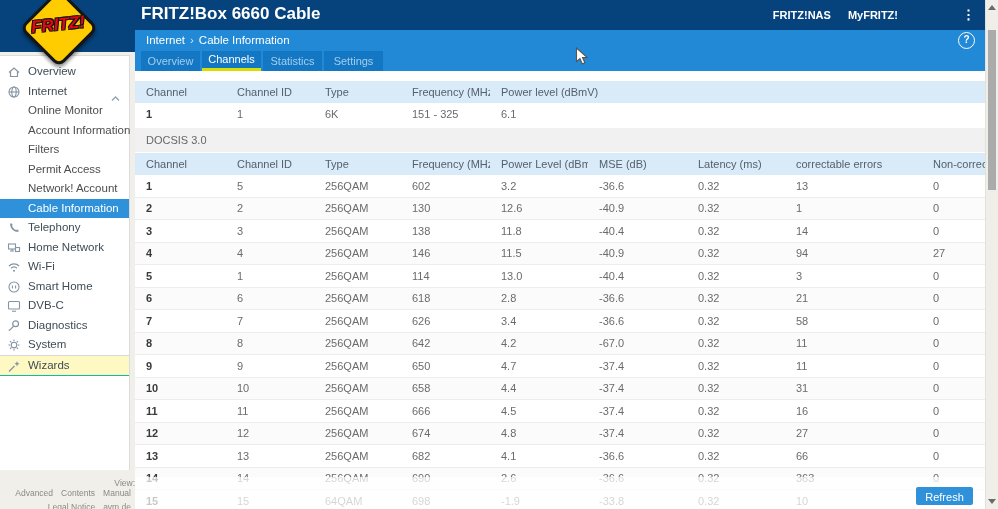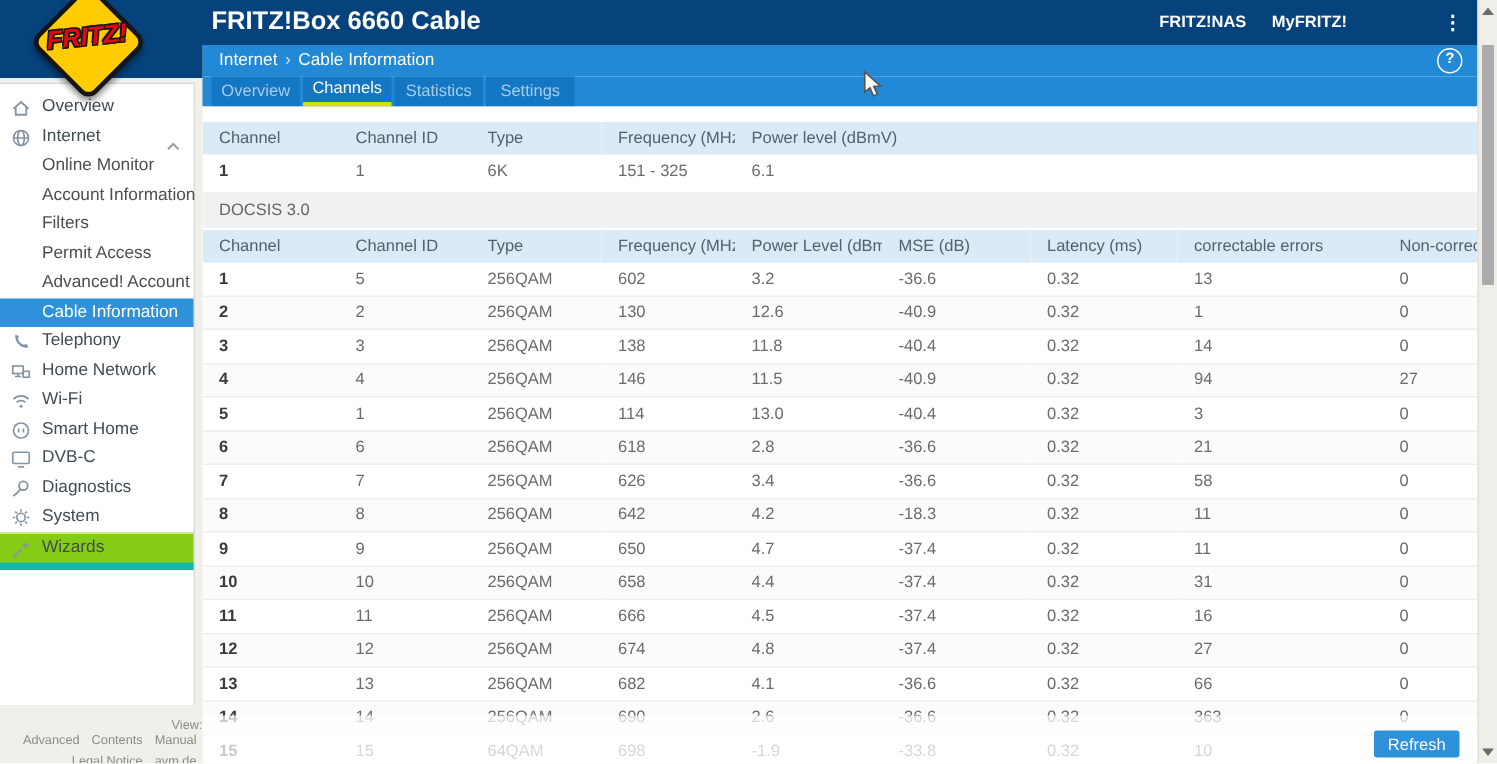--- a/index.html
+++ b/index.html
@@ -26,21 +26,21 @@
   .tab-bar{position:absolute;left:135px;top:51px;width:850px;height:20px;background:#2189d6;display:flex;padding-left:6px;box-sizing:border-box;z-index:1}
   .tab{width:59px;height:20px;margin-right:2px;background:#1377c4;border:none;color:#a5cdeb;font-size:11px;line-height:20px;text-align:center;box-sizing:border-box;font-family:inherit;padding:0;cursor:pointer}
   .tab.active{color:#fff;font-weight:normal;line-height:17px;border-bottom:3px solid #d8de00}
 
   
   .sidebar{position:absolute;left:0;top:55px;width:130px;height:415px;background:#fff;border:1px solid #dcdcdc;border-left:none;border-bottom:none;box-sizing:border-box;padding-top:6px;z-index:2}
   .sb-item{position:relative;height:19.5px;line-height:19.5px;font-size:11.5px;color:#3f4b55;padding-left:28px;cursor:pointer;white-space:nowrap}
   .sb-item .sb-icon{position:absolute;left:7px;top:3px;width:14px;height:14px}
   .sb-item.lvl2{color:#4d4d4d}
   .sb-item.selected{background:#2e91da;color:#fff}
-  .sb-item.bottom{background:#84cc16;border-top:1px solid #d8d8d8;border-bottom:5px solid #14b8a6}
+  .sb-item.bottom{background:#fef9c3;border-top:1px solid #d8d8d8;border-bottom:1px solid #14b8a6}
   .sb-chev{position:absolute;right:9px;top:7px}
 
   
   .main{position:absolute;left:135px;top:71px;width:850px;height:438px;background:#fff;overflow:hidden;z-index:1}
   table{border-collapse:collapse;table-layout:fixed;width:969px;font-size:11px}
   th{background:#d9eaf8;color:#54616c;font-weight:normal;text-align:left;padding:0 0 0 11px;height:22px;white-space:nowrap;overflow:hidden}
   td{color:#6b6b6b;padding:0 0 0 11px;height:21.5px;border-top:1px solid #ededed;white-space:nowrap;overflow:hidden}
   tbody tr:first-child td{border-top:none}
   td:first-child{font-weight:bold;color:#3a3a3a}
   tbody tr:nth-child(even) td{background:#fbfbfb}
@@ -107,21 +107,21 @@
             <circle cx="7" cy="7" r="5"></circle>
             <ellipse cx="7" cy="7" rx="2.2" ry="5"></ellipse>
             <path d="M2 7 H12"></path>
           </svg></span><span>Internet</span><span class="sb-chev"><svg width="9" height="6" viewBox="0 0 9 6" fill="none" stroke="#93a0ab" stroke-width="1.3">
             <polyline points="1,4.5 4.5,1 8,4.5"></polyline>
           </svg></span></div>
       <div class="sb-item lvl2"><span>Online Monitor</span></div>
       <div class="sb-item lvl2"><span>Account Information</span></div>
       <div class="sb-item lvl2"><span>Filters</span></div>
       <div class="sb-item lvl2"><span>Permit Access</span></div>
-      <div class="sb-item lvl2"><span>Advanced! Account</span></div>
+      <div class="sb-item lvl2"><span>Network! Account</span></div>
       <div class="sb-item lvl2 selected"><span>Cable Information</span></div>
       <div class="sb-item"><span class="sb-icon"><svg width="14" height="14" viewBox="0 0 14 14">
             <path d="M3.2 2.2 C2.5 7 7 11.5 11.8 10.8 L11 8.4 8.9 8.9 C7 8.2 5.8 7 5.1 5.1 L5.6 3 Z" fill="#8494a3"></path>
           </svg></span><span>Telephony</span></div>
       <div class="sb-item"><span class="sb-icon"><svg width="14" height="14" viewBox="0 0 14 14" fill="none" stroke="#8494a3" stroke-width="1.1">
             <rect x="1.5" y="3" width="7" height="5"></rect>
             <path d="M5 8 V10 M3 10 H7"></path>
             <rect x="8.5" y="6.5" width="4" height="4"></rect>
           </svg></span><span>Home Network</span></div>
       <div class="sb-item"><span class="sb-icon"><svg width="14" height="14" viewBox="0 0 14 14" fill="none" stroke="#8494a3" stroke-width="1.2">
@@ -265,21 +265,21 @@
             <td>0.32</td>
             <td>58</td>
             <td>0</td>
           </tr>
           <tr>
             <td>8</td>
             <td>8</td>
             <td>256QAM</td>
             <td>642</td>
             <td>4.2</td>
-            <td>-18.3</td>
+            <td>-67.0</td>
             <td>0.32</td>
             <td>11</td>
             <td>0</td>
           </tr>
           <tr>
             <td>9</td>
             <td>9</td>
             <td>256QAM</td>
             <td>650</td>
             <td>4.7</td>

